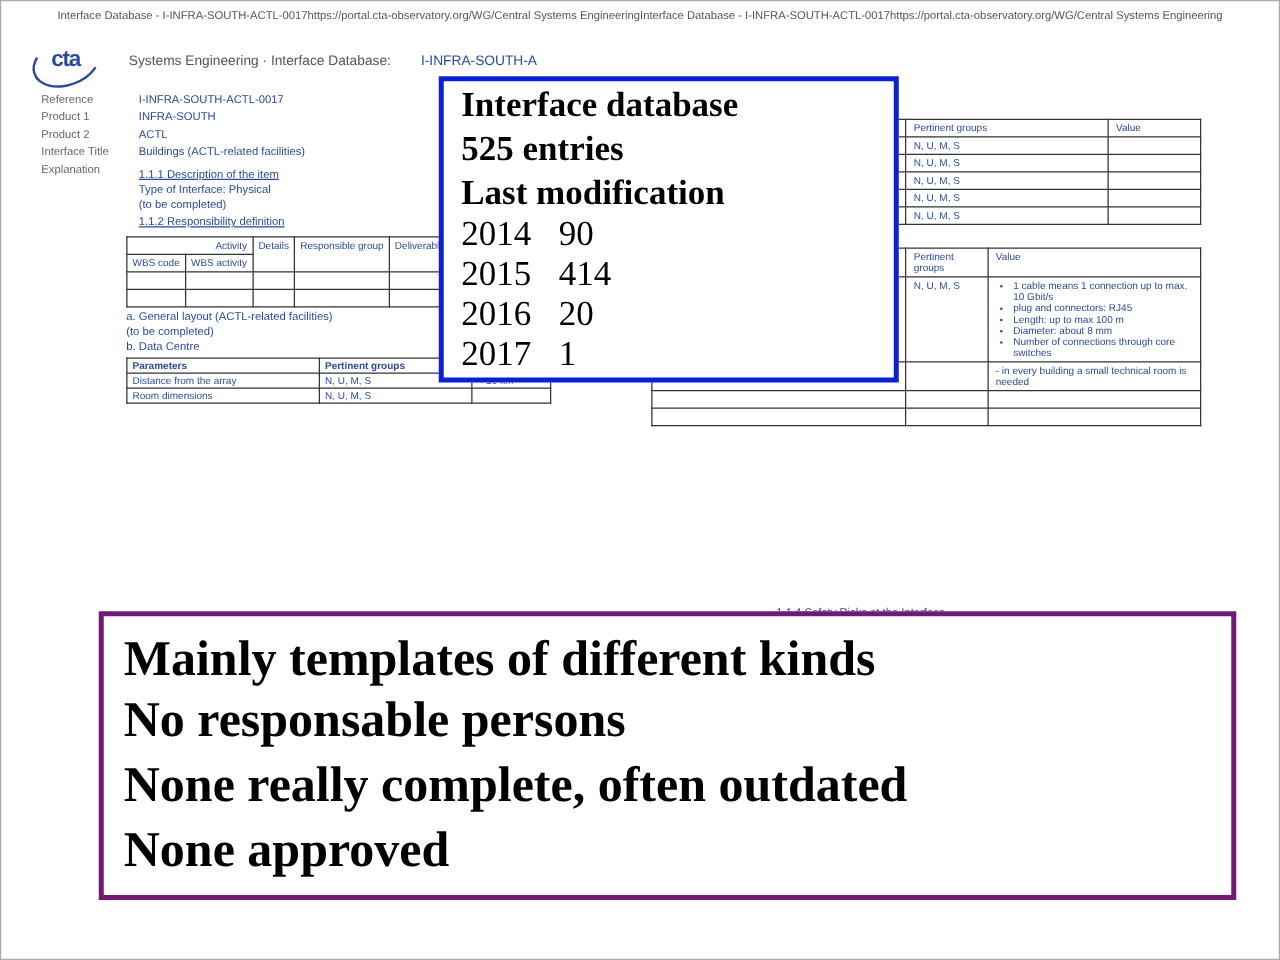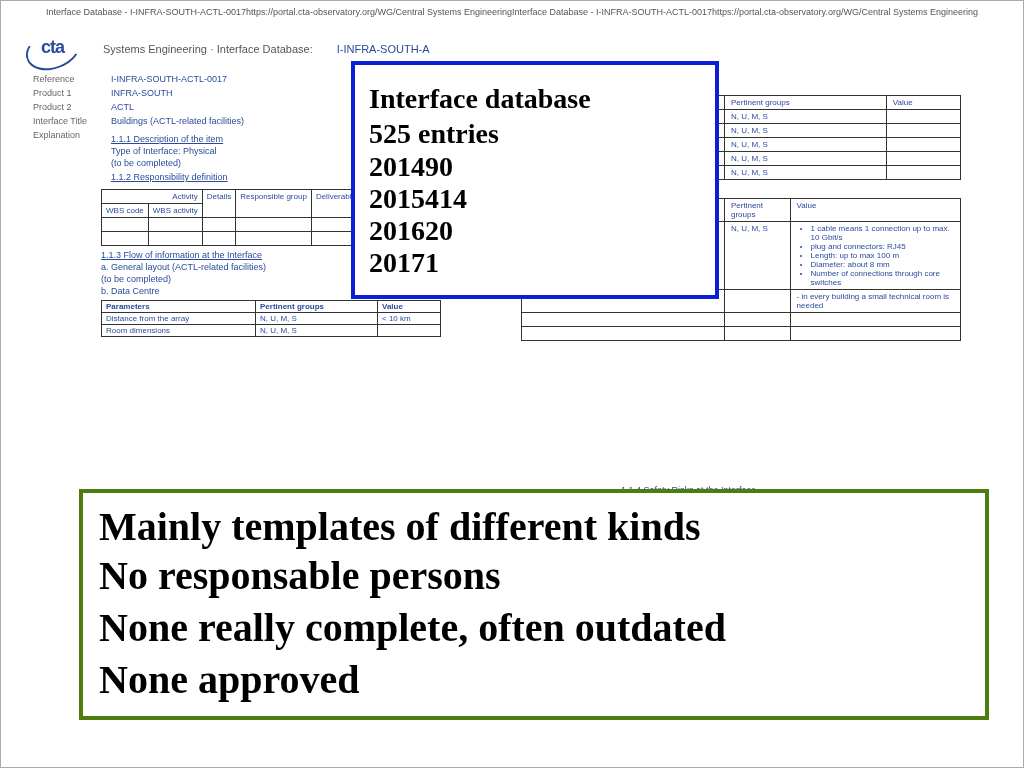--- a/index.html
+++ b/index.html
@@ -17,24 +17,24 @@
   .small-note{color:#2a4b9b;font-size:9px;margin:2px 0}
   .bg-table{border-collapse:collapse;font-size:8px;color:#2a4b9b;margin-top:4px}
   .bg-table th,.bg-table td{border:1px solid #333;padding:2px 4px;text-align:right;vertical-align:top}
   .bg-table th{font-weight:normal}
   .right-doc{position:absolute;left:520px;top:60px;right:30px}
   .right-table{border-collapse:collapse;font-size:8px;color:#2a4b9b;width:440px}
   .right-table th,.right-table td{border:1px solid #333;padding:2px 6px;text-align:left;vertical-align:top}
   .right-table th{font-weight:normal;color:#2a4b9b}
   .right-table ul{margin:0;padding-left:14px}
   .right-table li{margin:0}
-  .callout-blue{position:absolute;left:350px;top:60px;width:332px;background:#fff;border:4px solid #0b1fd7;padding:16px 14px;z-index:10}
+  .callout-blue{position:absolute;left:350px;top:60px;width:332px;background:#fff;border:4px solid #0b1fd7;padding:2px 14px;z-index:10}
   .callout-blue .title{font-family:"Times New Roman",serif;font-size:28px;font-weight:bold;color:#000;line-height:1.25}
-  .stat-row{font-family:"Times New Roman",serif;font-size:28px;font-weight:bold;color:#000;display:flex;}
-  .callout-red{position:absolute;left:78px;top:488px;width:870px;background:#fff;border:4px solid #4d7c0f;padding:10px 16px;z-index:10}
+  .stat-row{font-family:"Times New Roman",serif;font-size:28px;font-weight:normal;color:#000;display:flex;gap:22px}
+  .callout-red{position:absolute;left:78px;top:488px;width:870px;background:#fff;border:4px solid #701a75;padding:10px 16px;z-index:10}
   .callout-red .line1{font-family:"Times New Roman",serif;font-size:40px;font-weight:bold;color:#000}
   .callout-red .line2{font-family:"Times New Roman",serif;font-size:40px;font-weight:bold;color:#000;line-height:1.3}
   .param-table{border-collapse:collapse;font-size:8px;color:#2a4b9b;margin-top:4px;width:340px}
   .param-table th,.param-table td{border:1px solid #333;padding:1px 4px;text-align:left}
   .safety{position:absolute;left:620px;top:450px;font-size:9px;color:#2a4b9b;text-decoration:underline}
 </style>
 </head>
 <body>
 
 <div class="header-row">
@@ -110,21 +110,20 @@
           <td></td>
           <td></td>
           <td></td>
           <td></td>
           <td></td>
         </tr>
   </tbody>
     </table>
 
   <div style="margin-left:70px">
-    <span class="section-link">1.1.3 Flow of information at the Interface</span>
     <div class="small-note">a. General layout (ACTL-related facilities)</div>
     <div class="small-note">(to be completed)</div>
     <div class="small-note">b. Data Centre</div>
     <table class="param-table">
       <tbody>
           <tr>
             <th>Parameters</th>
             <th>Pertinent groups</th>
             <th>Value</th>
           </tr>
@@ -216,20 +215,21 @@
     </tbody>
       </table>
   </div>
 
   <span class="safety">1.1.4 Safety Risks at the Interface</span>
 </div>
 
 <div class="callout-blue">
   <div class="title">Interface database</div>
   <div class="title">525 entries</div>
+  <div class="title">Last modification</div>
   <div class="stat-row">
       <span>2014</span>
       <span>90</span>
     </div>
   <div class="stat-row">
       <span>2015</span>
       <span>414</span>
     </div>
   <div class="stat-row">
       <span>2016</span>

